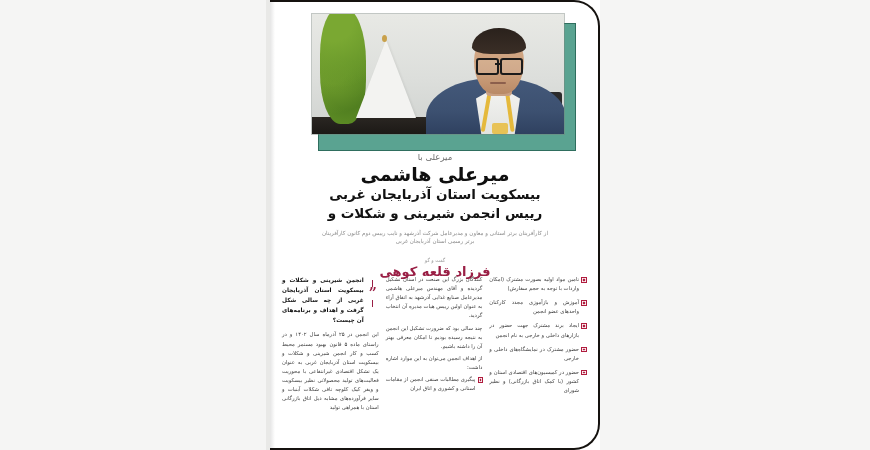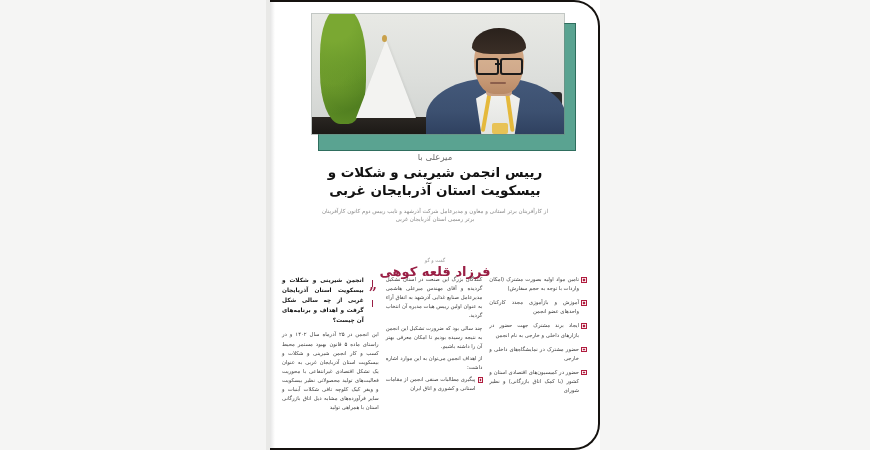--- a/index.html
+++ b/index.html
@@ -365,22 +365,23 @@
         <div class="glasses-l"></div>
         <div class="glasses-r"></div>
         <div class="glasses-bridge"></div>
         <div class="mouth"></div>
       </div>
     </div>
   </div>
 
   <div id="headline-block">
     <div class="kicker">میرعلی با</div>
+    <div class="name">میرعلی هاشمی</div>
+    <div class="role">بیسکویت استان آذربایجان غربی</div>
     <div class="role">رییس انجمن شیرینی و شکلات و</div>
-    <div class="role">بیسکویت استان آذربایجان غربی</div>
     <div class="standfirst">از کارآفرینان برتر استانی و معاون و مدیرعامل شرکت آذرشهد و نایب رییس دوم کانون کارآفرینان برتر رسمی استان آذربایجان غربی</div>
   </div>
 
   <div id="byline">
     <div class="byline-label">گفت و گو</div>
     <div class="byline-name">فرزاد قلعه کوهی</div>
   </div>
 
   <div id="body-columns">
 

